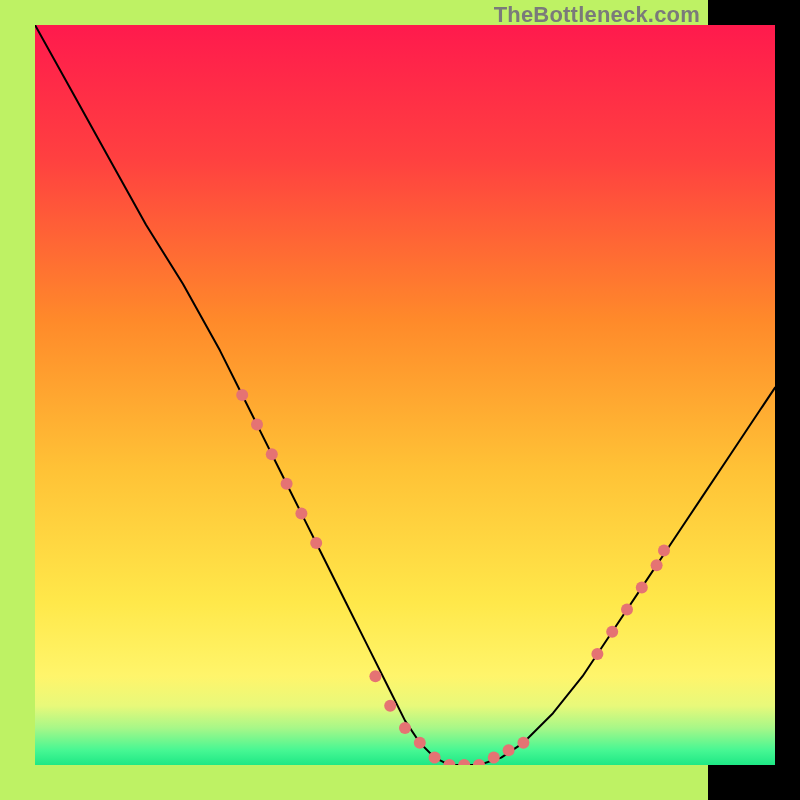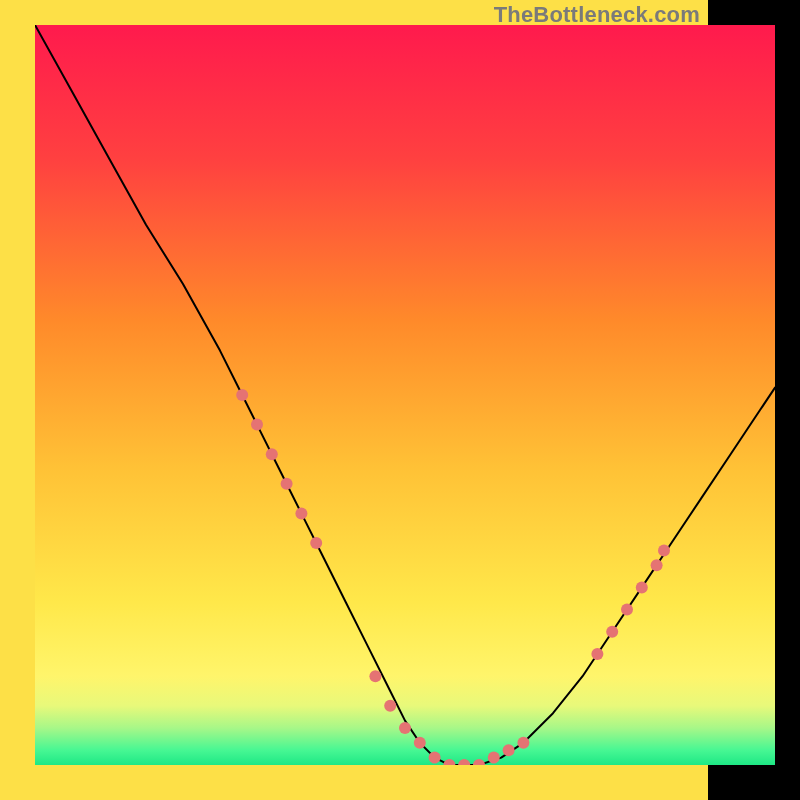--- a/index.html
+++ b/index.html
@@ -1,21 +1,21 @@
 <!DOCTYPE html>
 <html><head>
 <meta charset="utf-8">
 <style>
   * { margin: 0; padding: 0; box-sizing: border-box; }
   html, body { width: 800px; height: 800px; overflow: hidden; background: #000; }
   .frame {
     position: absolute;
     left: 0; top: 0;
     width: 708px; height: 800px;
-    background: #fde047;
+    background: #bef264;
   }
   .watermark {
     position: absolute;
     top: 2px;
     right: 8px;
     font-family: Arial, Helvetica, sans-serif;
     font-size: 22px;
     font-weight: bold;
     color: #7a7a7a;
     letter-spacing: 0.2px;

